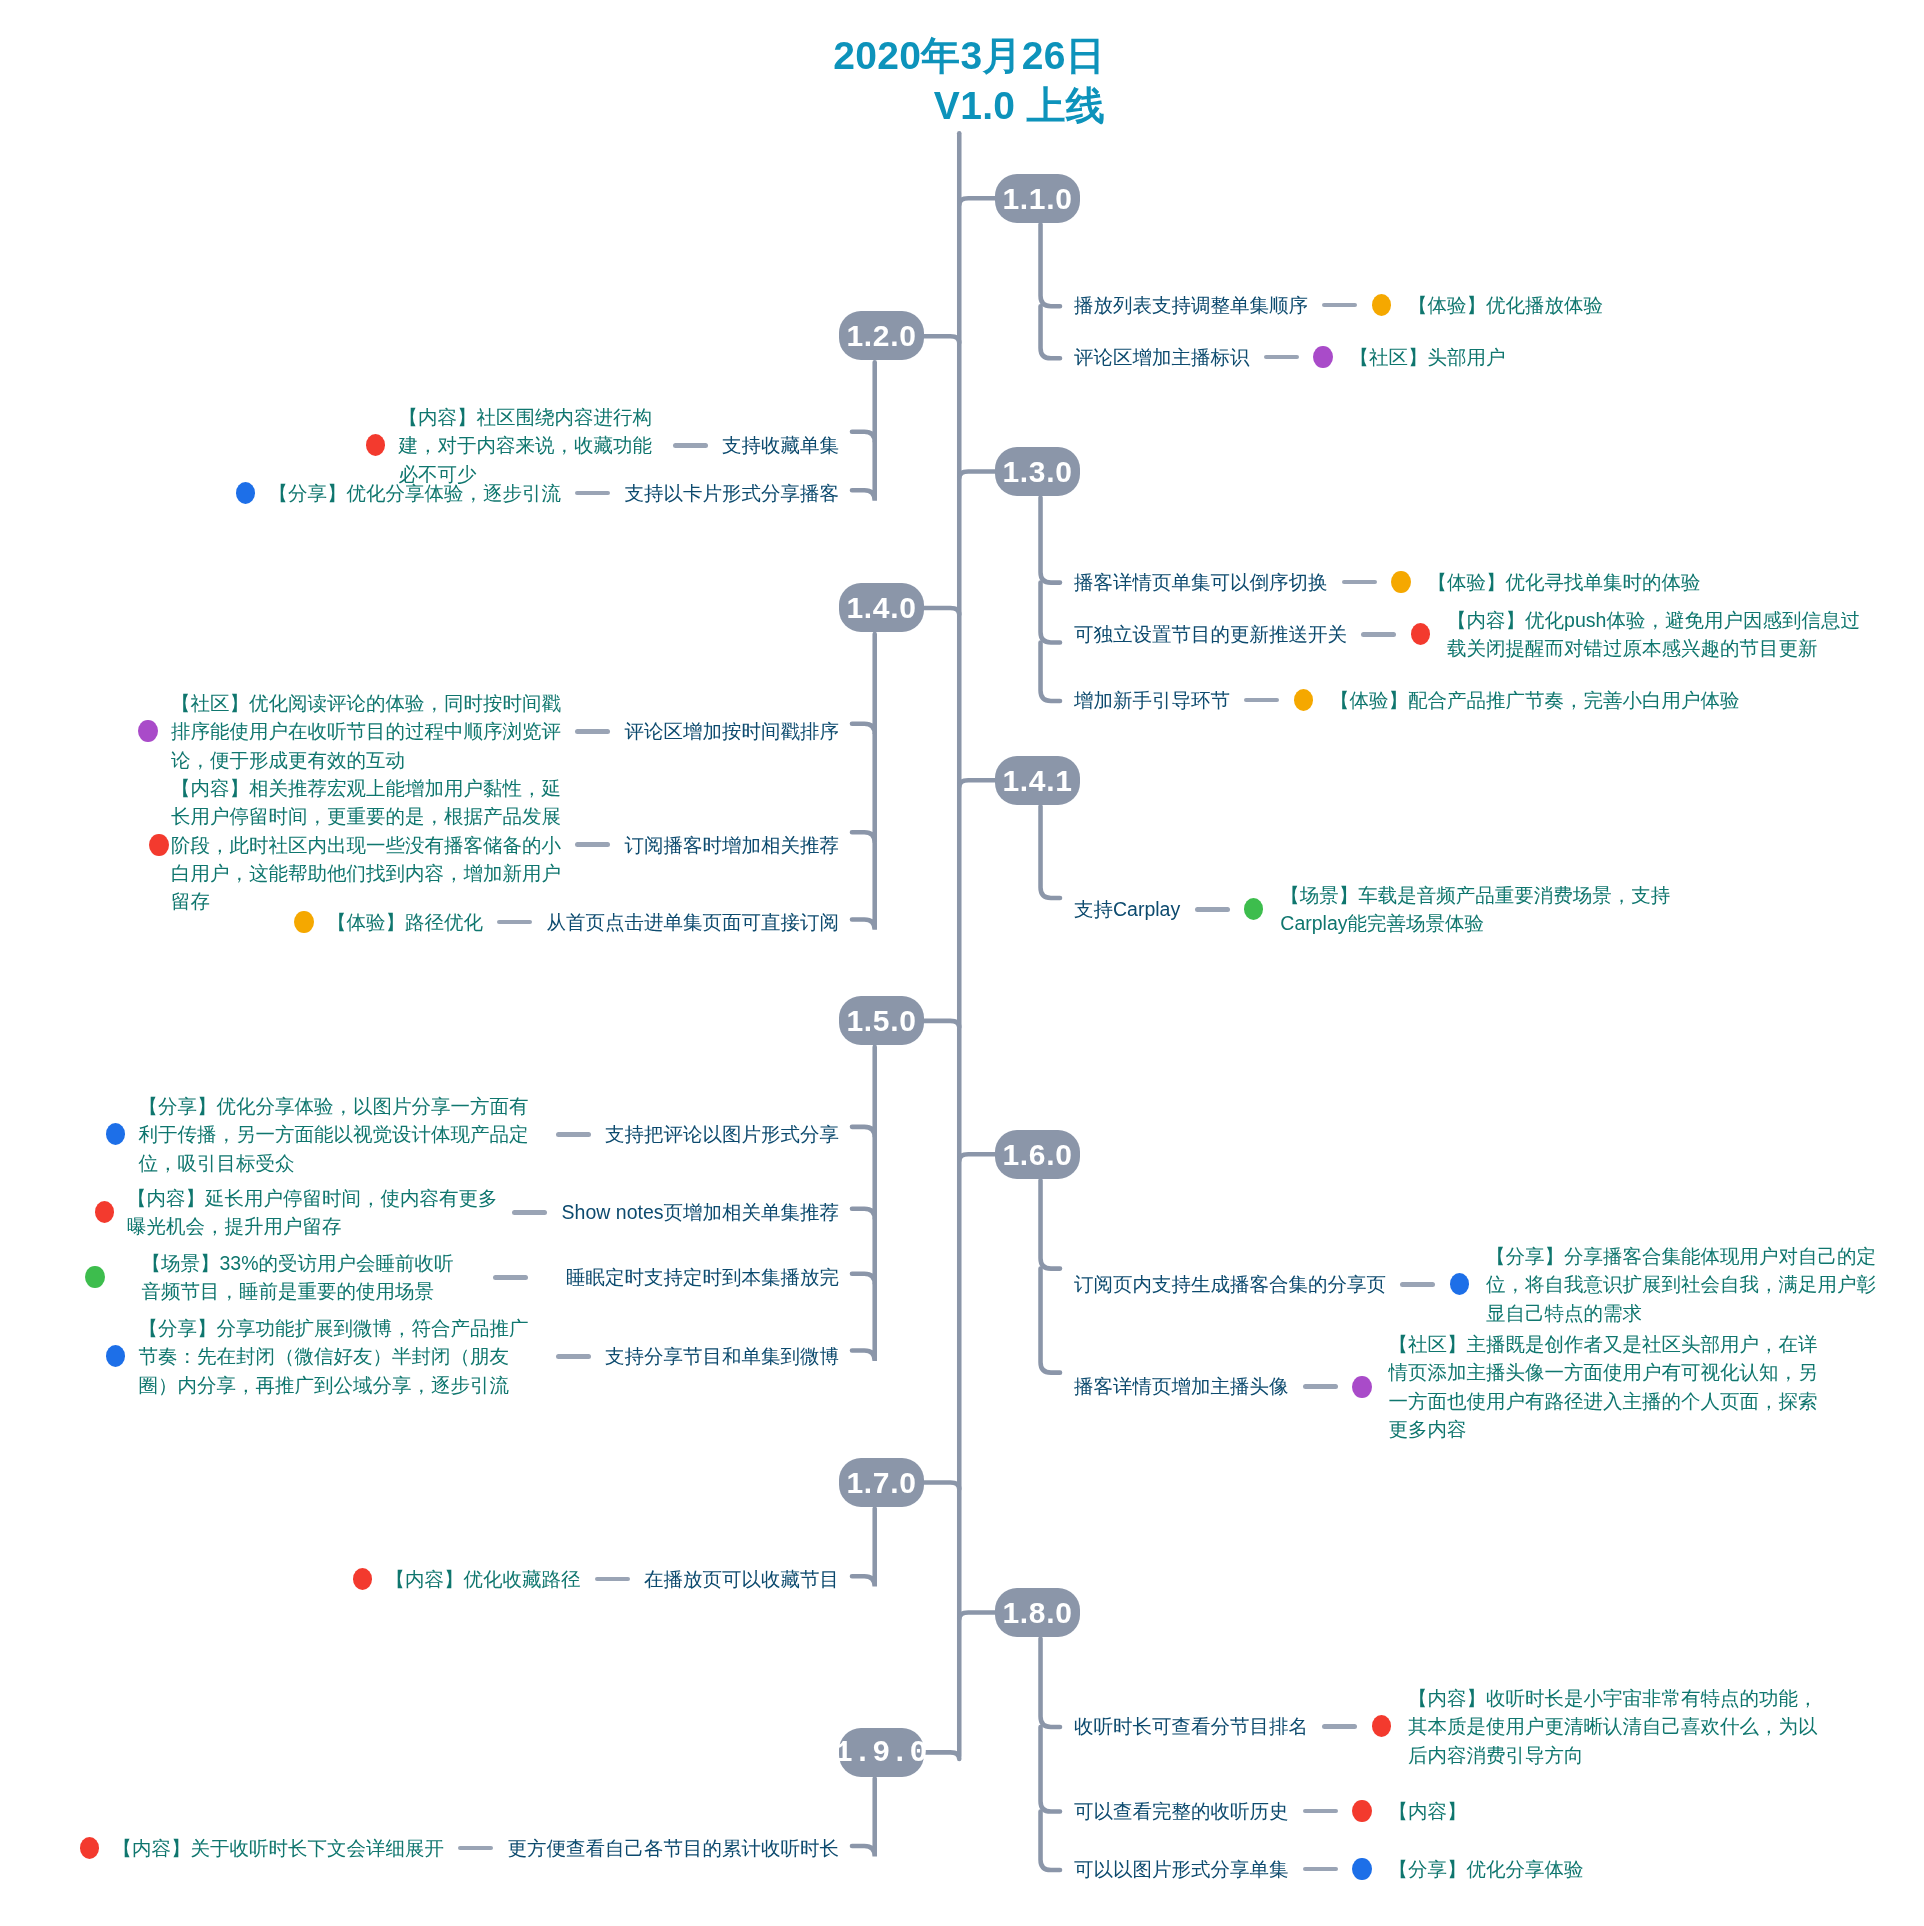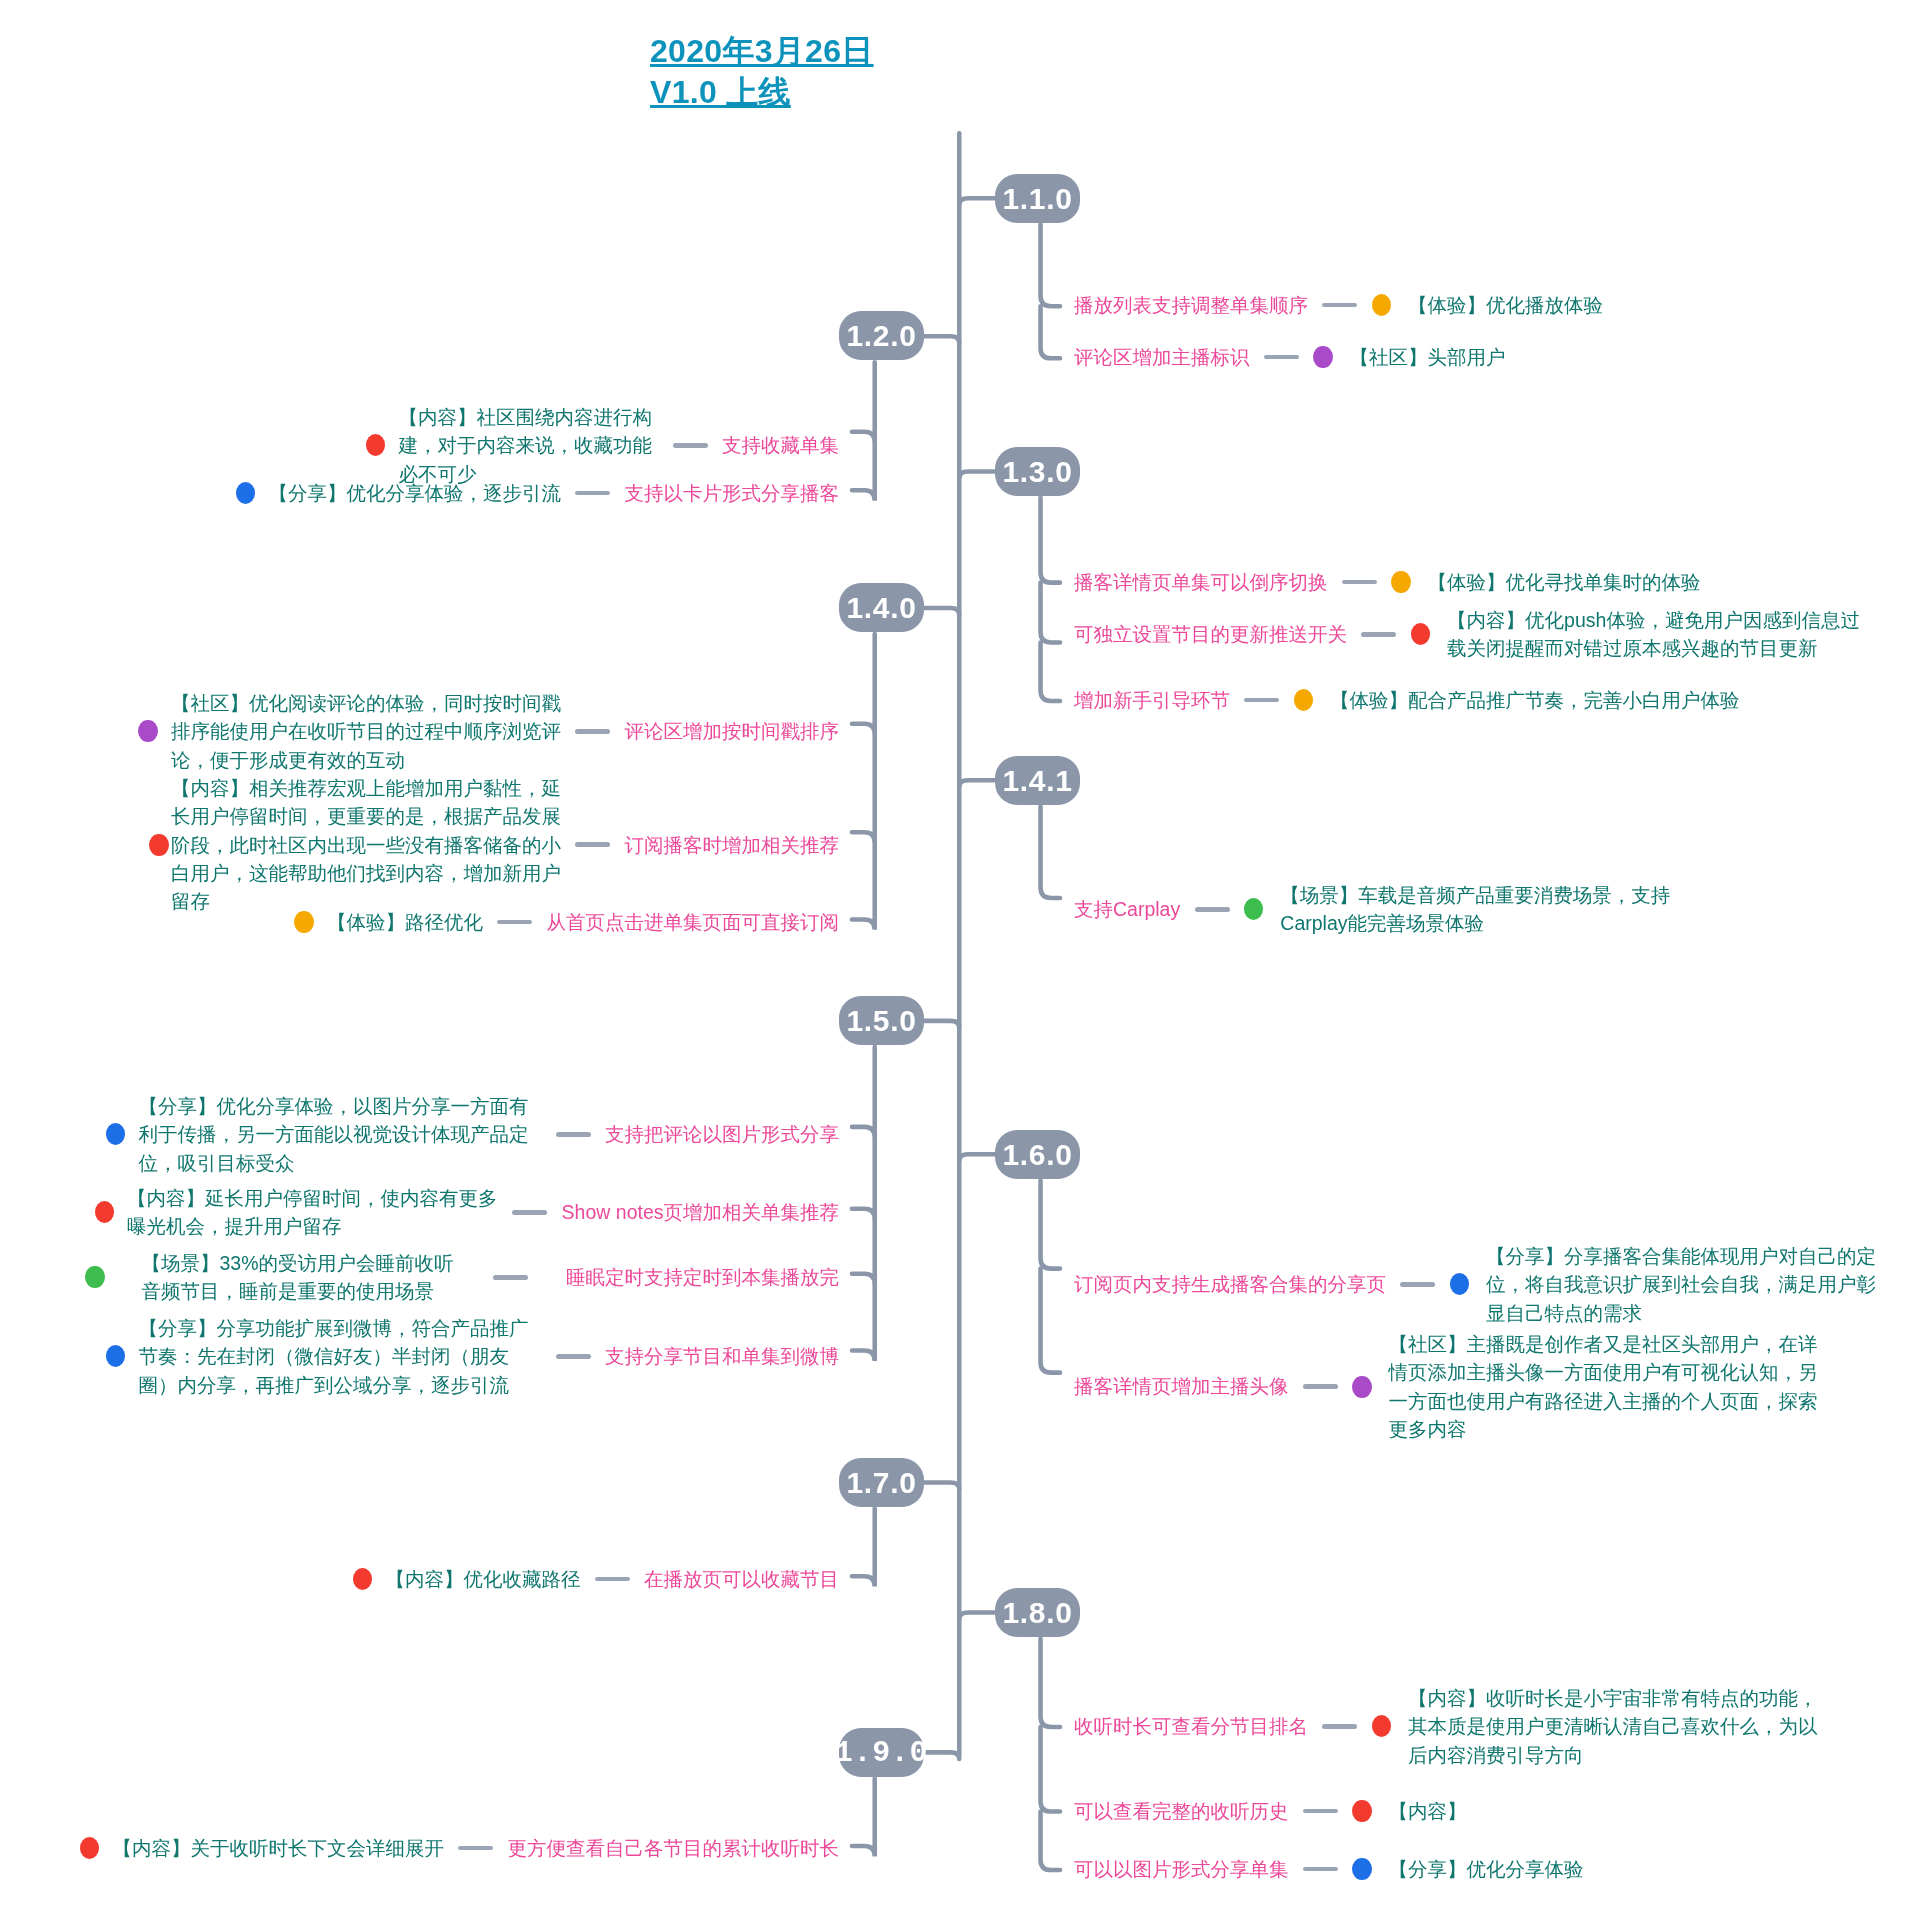--- a/index.html
+++ b/index.html
@@ -10,27 +10,26 @@
     position:relative;
     overflow:hidden;
   }
   #canvas{position:absolute;left:0;top:0;width:1925px;height:1926px;}
   svg.wires{position:absolute;left:0;top:0;width:1925px;height:1926px;pointer-events:none;}
 
   
   .title{
     position:absolute;
     left:650px;top:31px;width:455px;
-    text-align:left;
+    text-align:right;
     color:#0d93bb;
-    font-size:32px;
+    font-size:39px;
     font-weight:bold;
     line-height:1.28;
     letter-spacing:0.3px;
-    text-decoration:underline;
   }
   .title .l2{display:block;}
 
   
   .pill{
     position:absolute;
     background:#8b96a9;
     color:#ffffff;
     font-size:30px;
     font-weight:bold;
@@ -48,21 +47,21 @@
   .leaf{
     position:absolute;
     display:flex;
     align-items:center;
     color:#3a4553;
     font-size:19.5px;
     line-height:1.45;
     white-space:nowrap;
   }
 
-  .feat{color:#ec4899;}
+  .feat{color:#0c4a6e;}
 
   .dash{
     display:inline-block;
     width:35px;height:4.6px;
     background:#9aa4b5;
     border-radius:2.6px;
     flex:none;
     margin:0 14.3px;
   }
 

